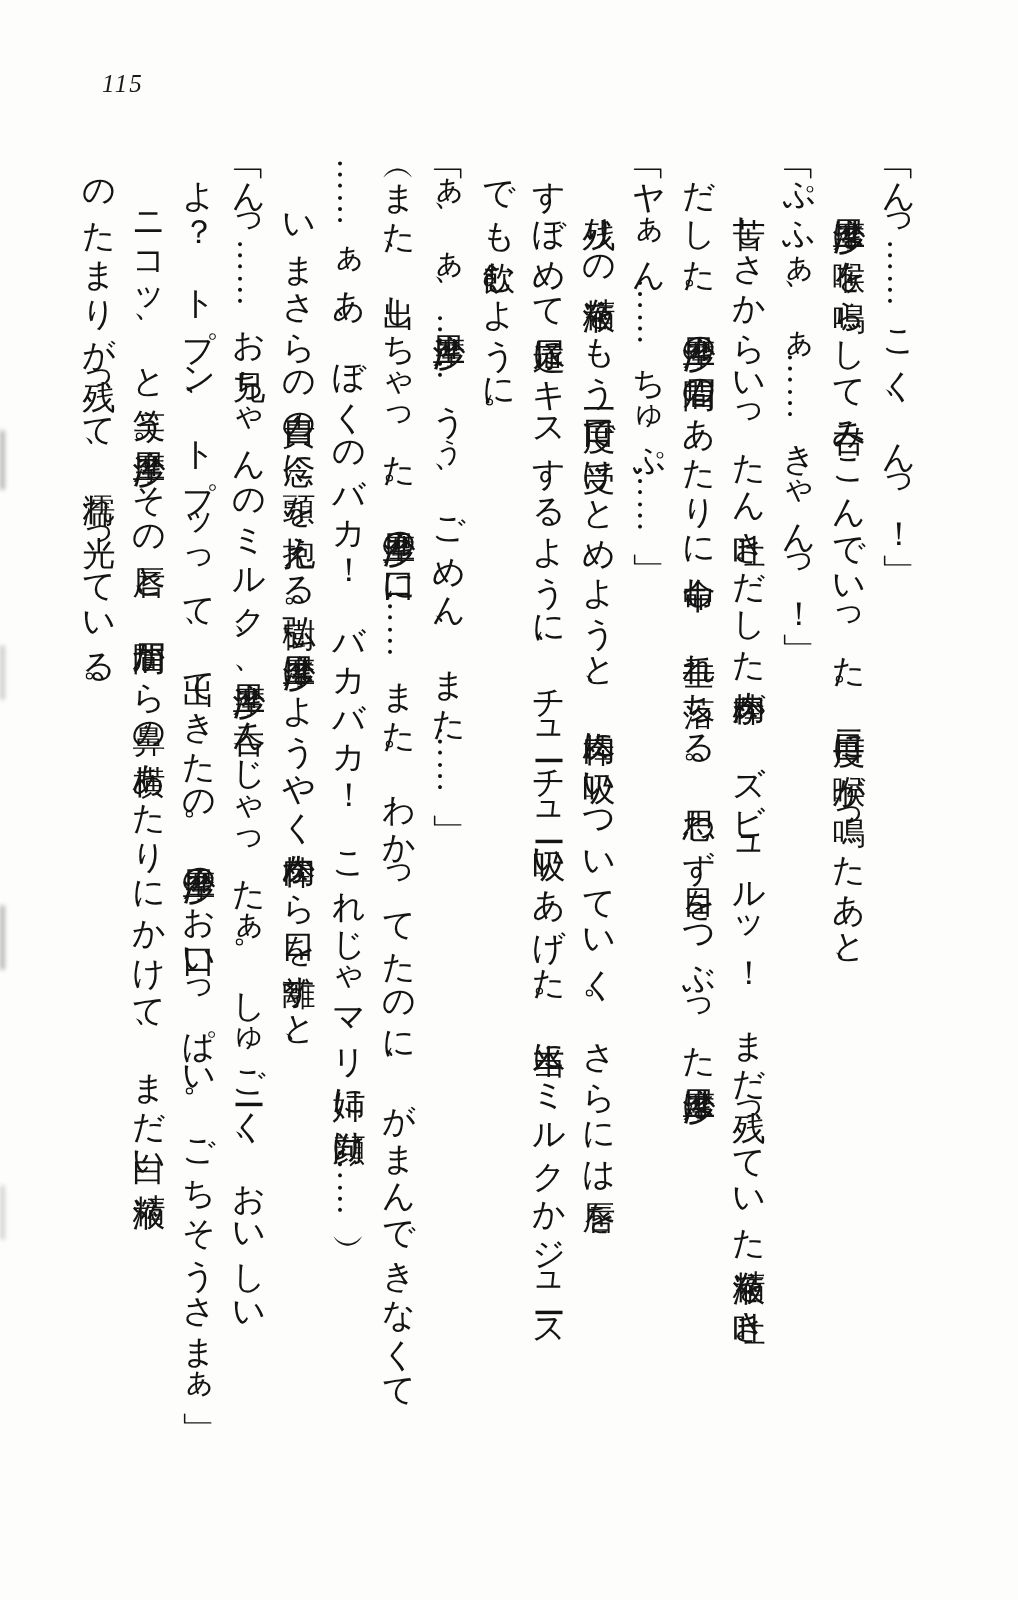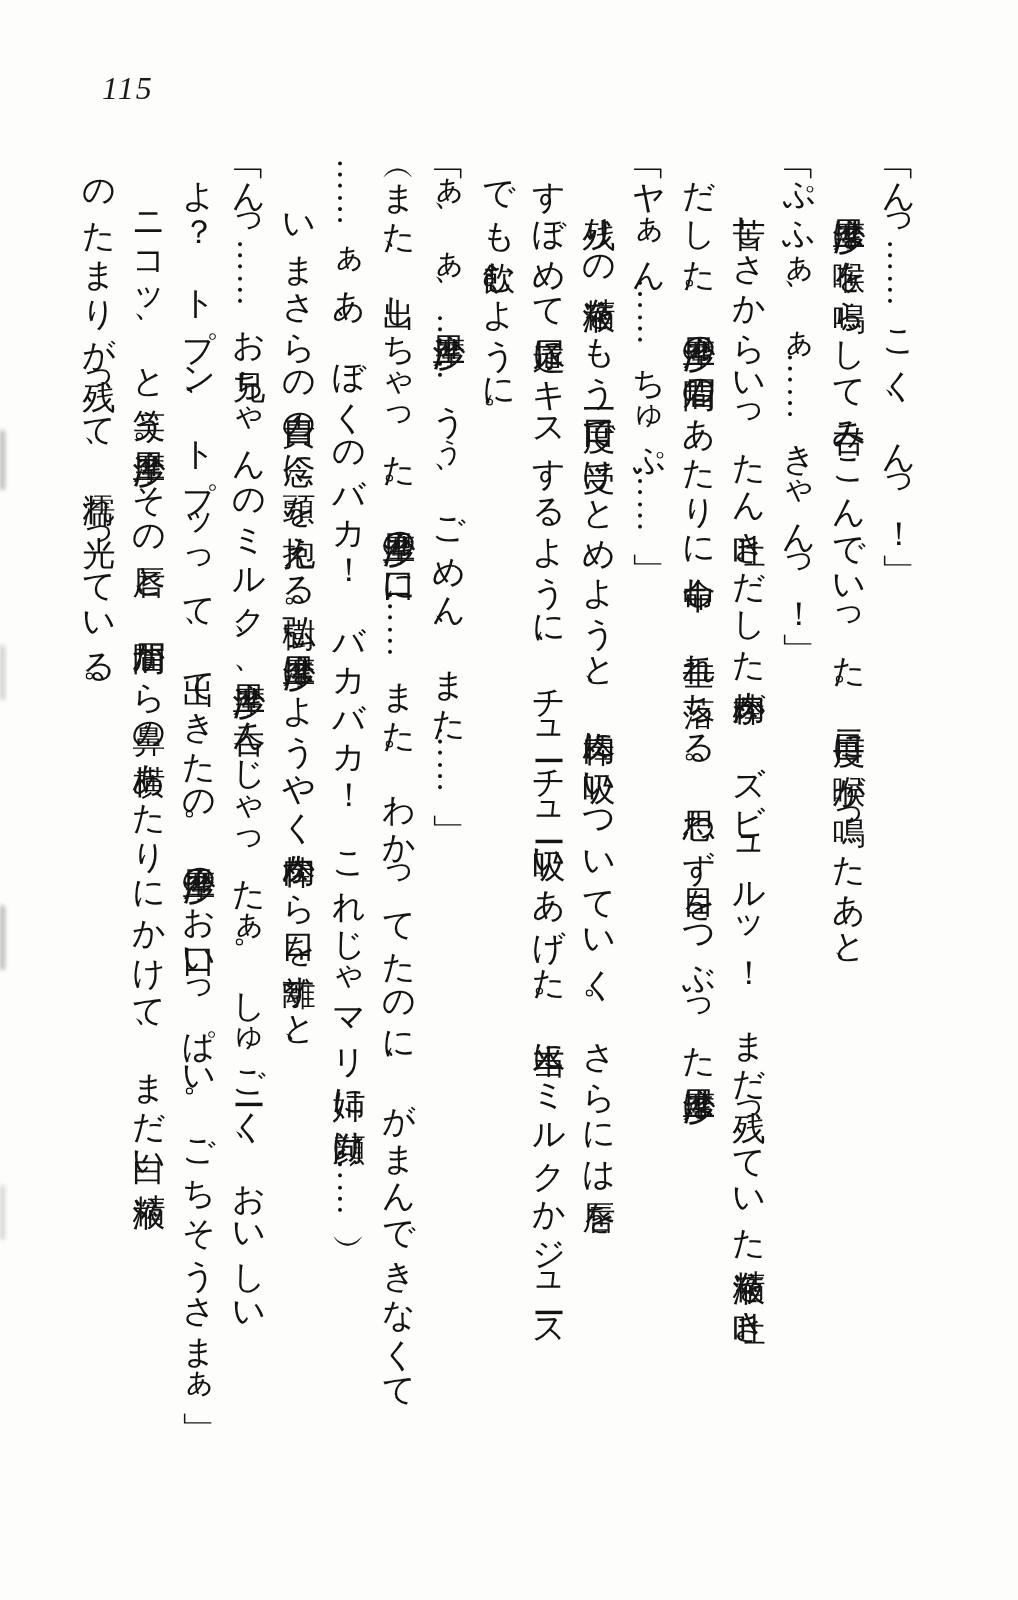--- a/index.html
+++ b/index.html
@@ -13,21 +13,21 @@
     height: 1600px;
     background: #fdfdfb;
     overflow: hidden;
     font-family: "Liberation Serif", "DejaVu Serif", serif;
     color: #141414;
   }
   .page-number {
     position: absolute;
     left: 102px;
     top: 70px;
-    font-size: 32px;
+    font-size: 25px;
     font-style: italic;
     letter-spacing: 2px;
     color: #1a1a1a;
   }
   .text-block {
     position: absolute;
     top: 158px;
     right: 94px;
     height: 1352px;
     writing-mode: vertical-rl;

